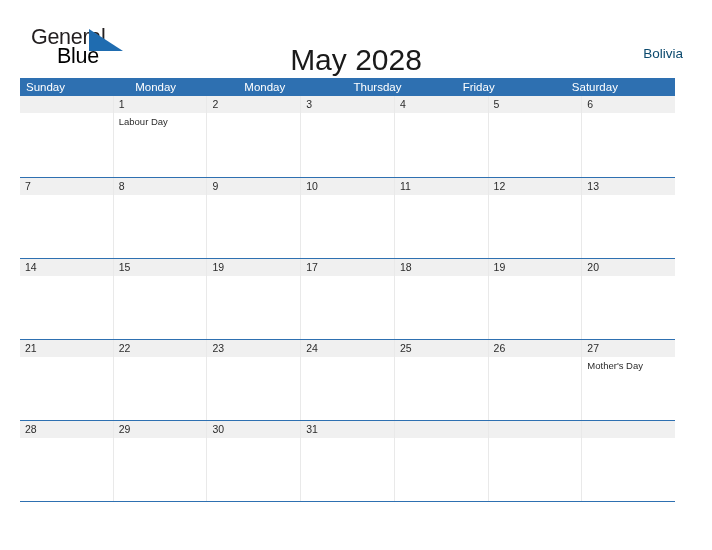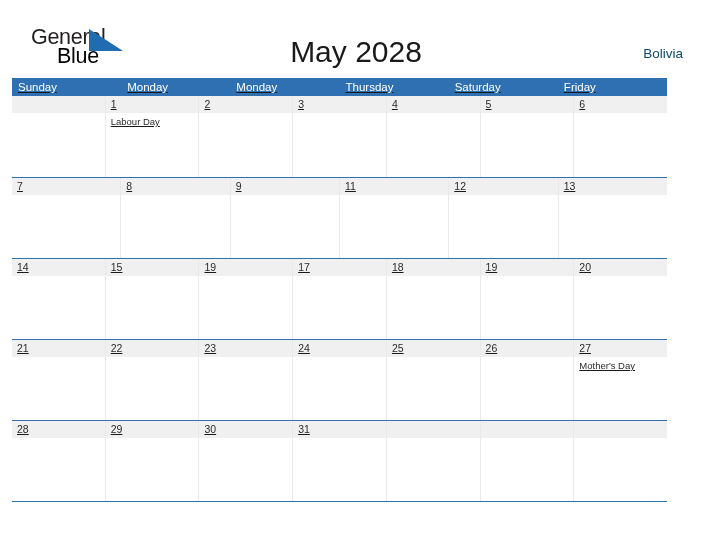--- a/index.html
+++ b/index.html
@@ -68,38 +68,37 @@
   .title {
     position: absolute;
     left: 0;
     right: 0;
     top: 27px;
     text-align: center;
     font-size: 30px;
     font-weight: normal;
     color: #1a1a1a;
     letter-spacing: 0px;
-    margin: 8px;
+    margin: 16px;
   }
 
   .country {
     position: absolute;
     right: 29px;
     top: 46px;
     font-size: 13.5px;
     color: #0c4a6e;
   }
 
   
   .calendar {
     position: absolute;
-    left: 12px;
+    left: 20px;
     top: 78px;
     width: 655px;
-    text-decoration: underline;
   }
 
   .weekday-row {
     display: flex;
     background: #2e70b1;
     height: 18px;
   }
   .weekday-cell {
     flex: 1 1 0;
     color: #ffffff;
@@ -188,22 +187,22 @@
     <div class="country">Bolivia</div>
 
   </div>
 
   <div class="calendar">
     <div class="weekday-row" id="weekday-row">
         <div class="weekday-cell">Sunday</div>
         <div class="weekday-cell">Monday</div>
         <div class="weekday-cell">Monday</div>
         <div class="weekday-cell">Thursday</div>
+        <div class="weekday-cell">Friday</div>
         <div class="weekday-cell">Saturday</div>
-        <div class="weekday-cell">Friday</div>
       </div>
     <div id="weeks-container">
         <div class="week-row">
           <div class="dateband"></div>
           <div class="cells">
             <div class="day-cell empty">
               <div class="day-number"></div>
             </div>
             <div class="day-cell">
               <div class="day-number">1</div>
@@ -234,20 +233,23 @@
             <div class="day-cell">
               <div class="day-number">7</div>
             </div>
             <div class="day-cell">
               <div class="day-number">8</div>
             </div>
             <div class="day-cell">
               <div class="day-number">9</div>
             </div>
             <div class="day-cell">
+              <div class="day-number">10</div>
+            </div>
+            <div class="day-cell">
               <div class="day-number">11</div>
             </div>
             <div class="day-cell">
               <div class="day-number">12</div>
             </div>
             <div class="day-cell">
               <div class="day-number">13</div>
             </div>
           </div>
         </div>

